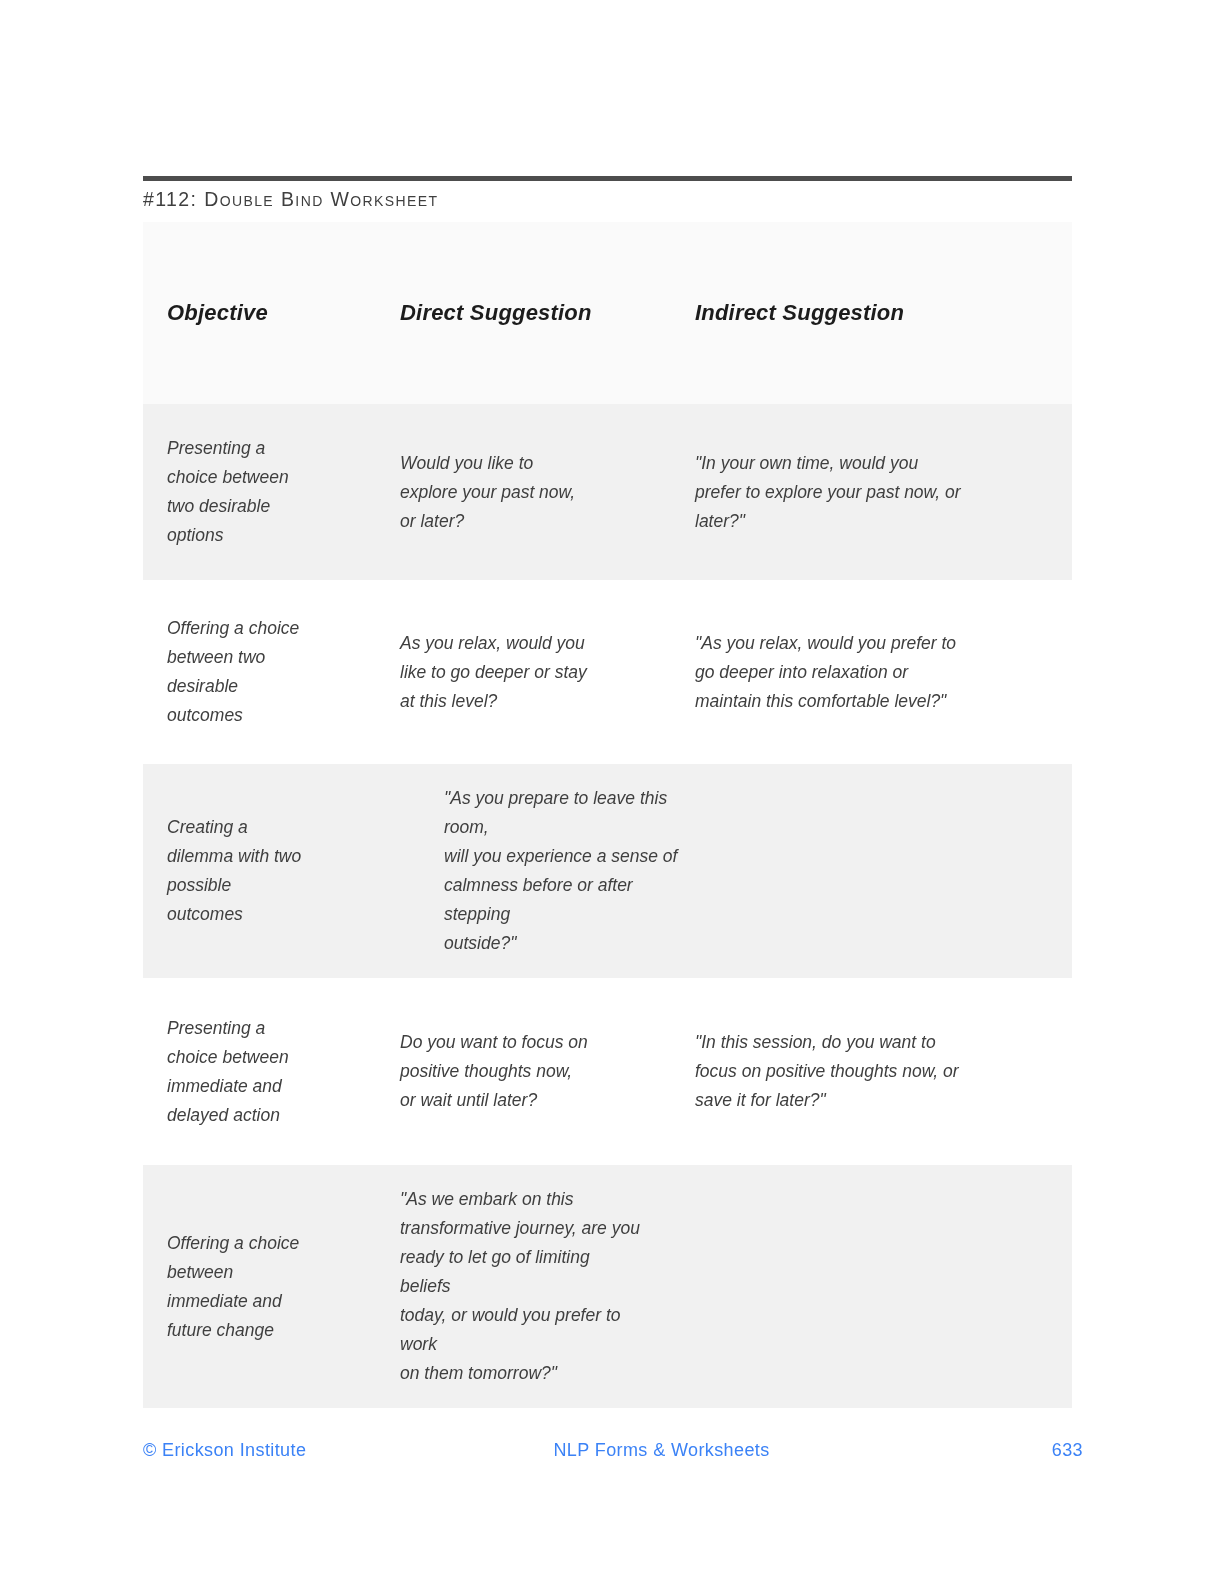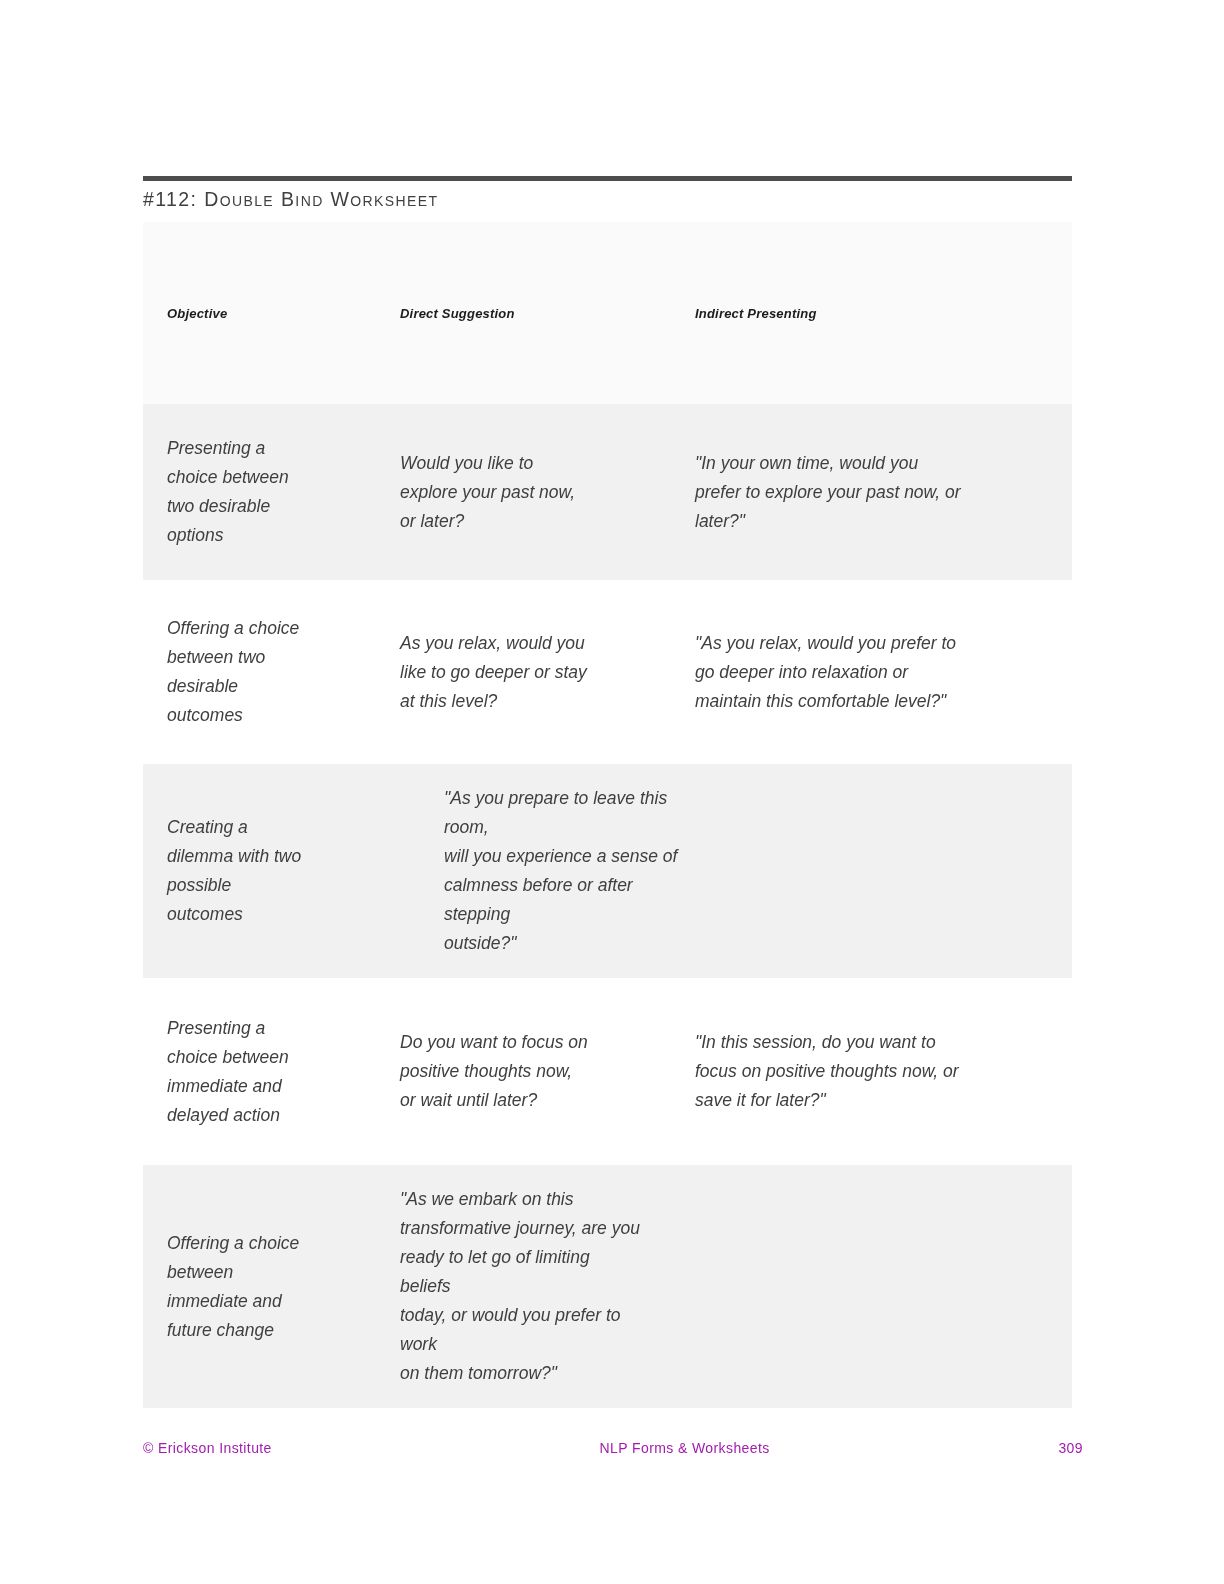--- a/index.html
+++ b/index.html
@@ -58,54 +58,54 @@
     font-style: italic;
     font-size: 17.5px;
     line-height: 29px;
     color: #3f3f3f;
     white-space: pre-line;
   }
   .hcell {
     padding: 0 26px 0 24px;
     font-style: italic;
     font-weight: 700;
-    font-size: 13px;
+    font-size: 22px;
     letter-spacing: 0.2px;
     color: #1c1c1c;
     white-space: normal;
   }
   .footer {
     position: absolute;
     left: 143px;
     top: 1440px;
     width: 940px;
     display: grid;
     grid-template-columns: 1fr 1fr 1fr;
-    font-size: 14px;
+    font-size: 18px;
     letter-spacing: 0.4px;
-    color: #a21caf;
+    color: #3b82f6;
   }
   .footer .f-center { text-align: right; }
   .footer .f-right { text-align: right; }
 </style>
 </head>
 <body>
 
 <div class="page">
   <div class="content">
 
     <div class="rule"></div>
     <div class="title">#112: Double Bind Worksheet</div>
 
     <div class="table">
 
       <div class="row r-header">
         <div class="hcell">Objective</div>
         <div class="hcell">Direct Suggestion</div>
-        <div class="hcell">Indirect Presenting</div>
+        <div class="hcell">Indirect Suggestion</div>
       </div>
 
       <div class="row r1 stripe">
         <div class="cell">Presenting a
 choice between
 two desirable
 options</div>
         <div class="cell">Would you like to
 explore your past now,
 or later?</div>
@@ -162,15 +162,15 @@
 today, or would you prefer to work
 on them tomorrow?"</div>
       </div>
 
     </div>
   </div>
 
   <div class="footer">
     <span class="f-left">© Erickson Institute</span>
     <span class="f-center">NLP Forms &amp; Worksheets</span>
-    <span class="f-right">309</span>
+    <span class="f-right">633</span>
   </div>
 </div>
 
 </body></html>

